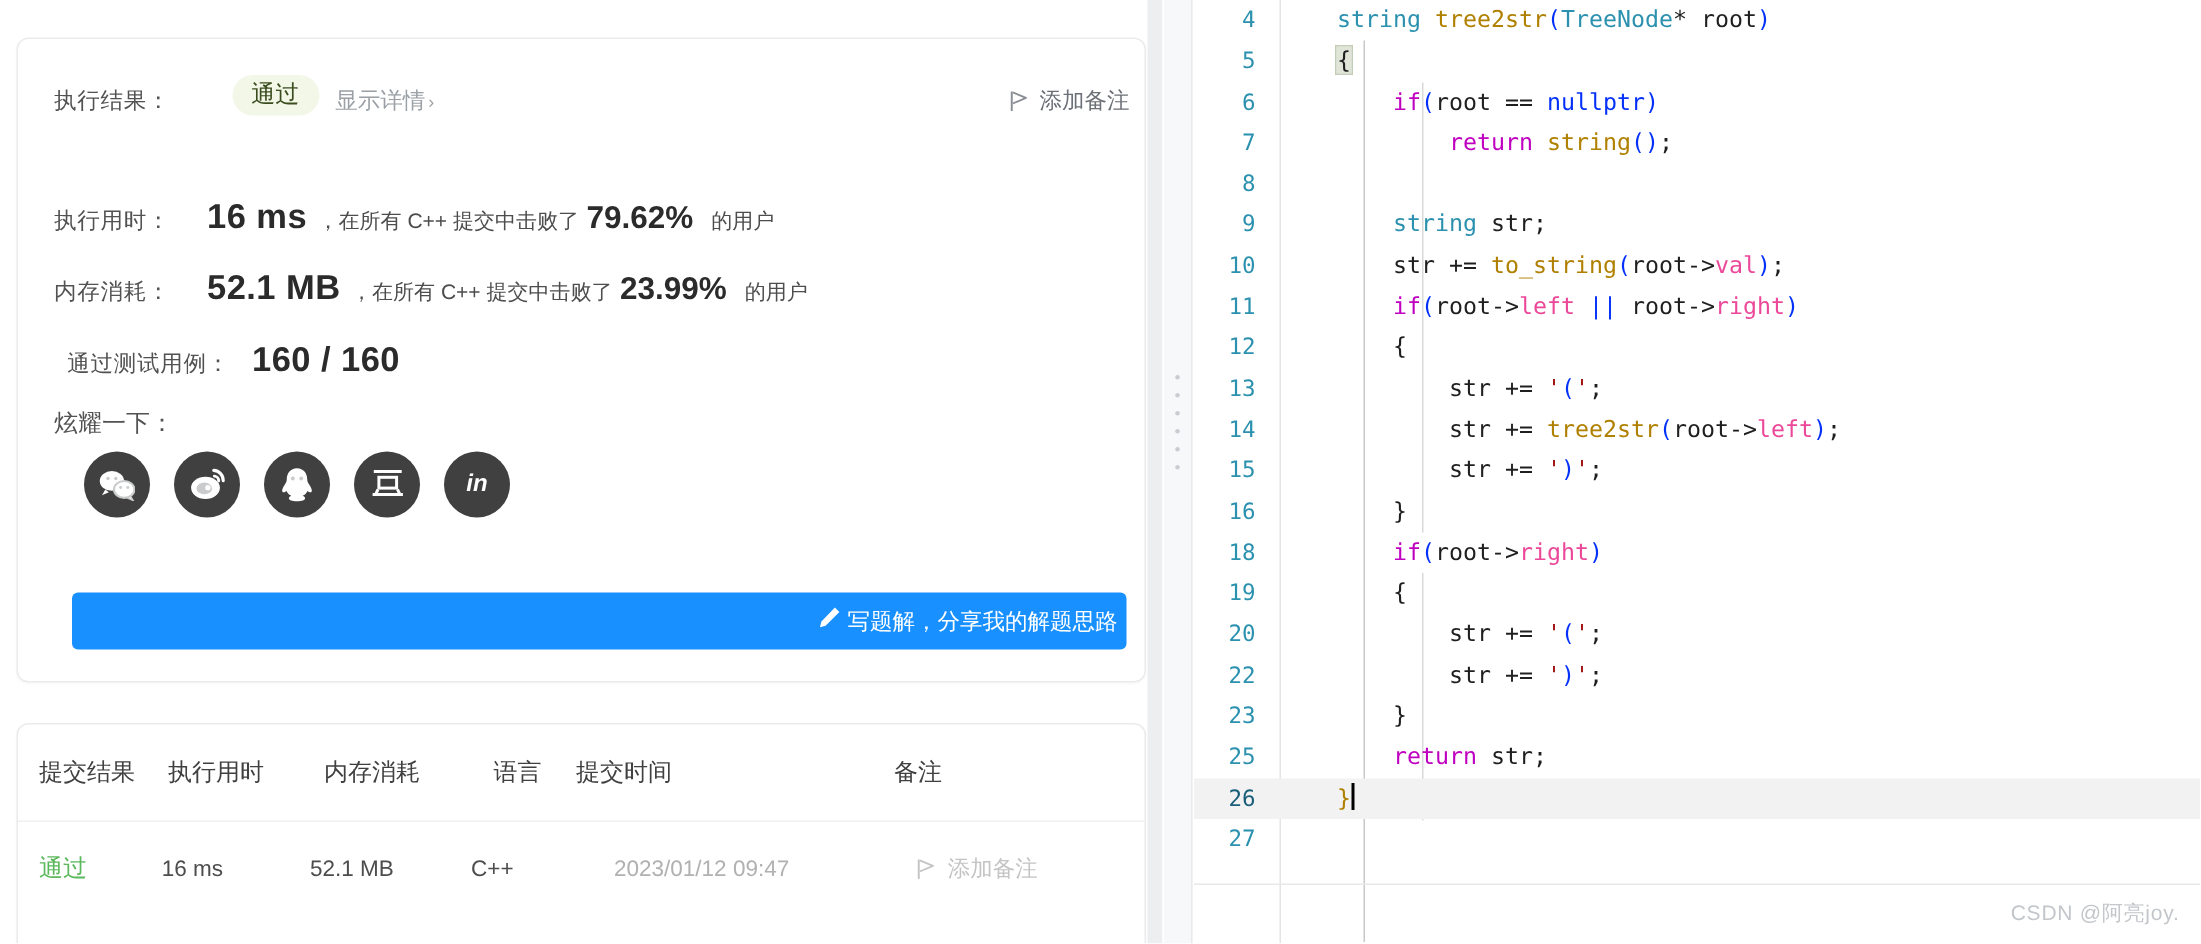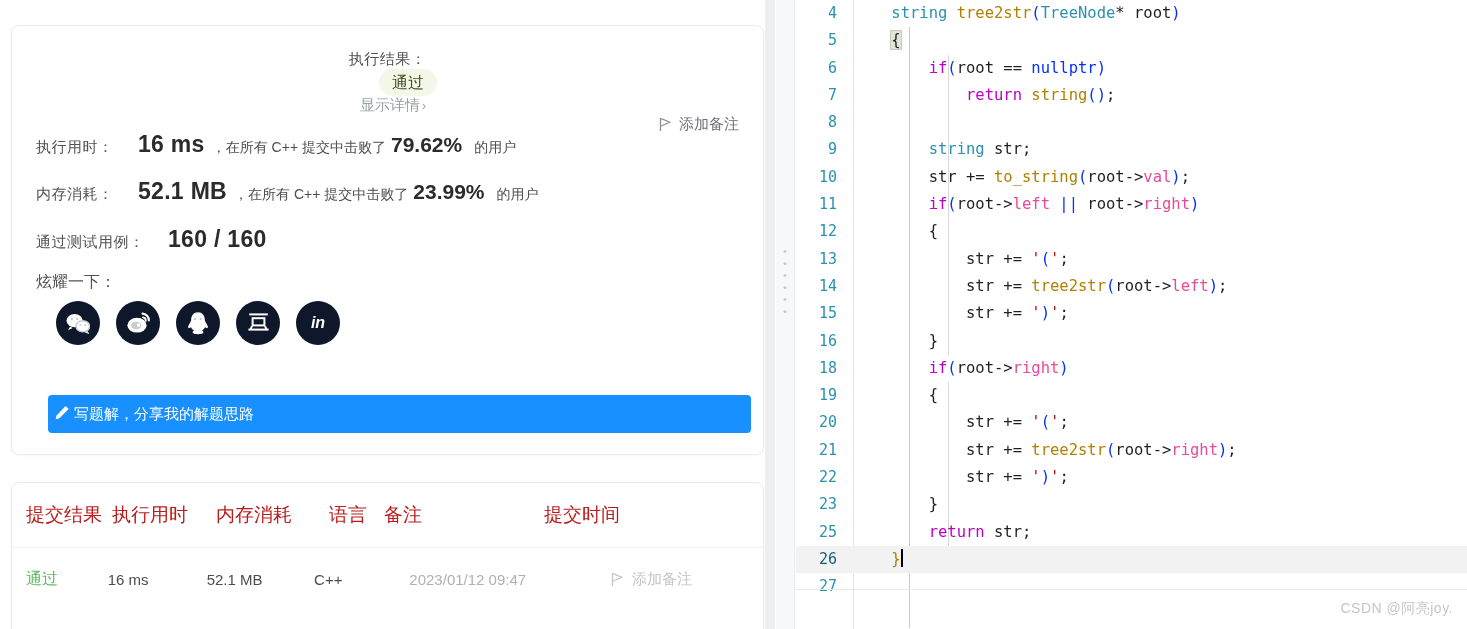--- a/index.html
+++ b/index.html
@@ -28,22 +28,22 @@
     box-shadow: 0 1px 2px rgba(0,0,0,0.03);
   }
   #result-card { top: 25px; height: 430px; }
   #submissions-card { top: 482px; height: 170px; }
   .label {
     color: #525252; font-size: 15px; letter-spacing: .5px;
   }
 
   
   #result-header {
-    position: absolute; left: 24px; top: 24px; right: 24px;
-    display: flex; align-items: center; flex-direction: column;
+    position: absolute; left: 24px; top: 24px; right: 10px;
+    display: flex; align-items: flex-end;
   }
   #verdict-badge {
     margin-left: 41px;
     background: #f3f7e8;
     color: #3b4d1f;
     font-size: 16px;
     padding: 4px 13px;
     border-radius: 14px;
     line-height: 1.2;
   }
@@ -61,68 +61,68 @@
   }
   .flag-icon { display:inline-block; width:13px; height:15px; position:relative; }
   .flag-icon svg { display:block; }
 
   
   .metric { position: absolute; left: 24px; display: flex; align-items: baseline; }
   #metric-runtime { top: 105px; }
   #metric-memory  { top: 152px; }
   #metric-cases   { top: 200px; }
   .metric .label { width: 96px; flex: none; }
-  #metric-cases .label { width: 126px; }
+  #metric-cases .label { width: 126px; text-align: center; }
   .metric .big {
     font-size: 23px; font-weight: bold; color: #2b2b2b;
     margin-left: 6px; letter-spacing: .3px;
   }
   .metric .tail { font-size: 14px; color: #4d4d4d; margin-left: 7px; }
   .metric .pct {
     font-size: 21px; font-weight: bold; color: #2b2b2b;
     margin: 0 5px;
   }
 
   
   #share-label { position: absolute; left: 24px; top: 246px; font-size: 16px; color: #525252; }
   #share-icons { position: absolute; left: 44px; top: 275px; display: flex; gap: 16px; }
   .share-btn {
     width: 44px; height: 44px; border-radius: 50%;
-    background: #0f172a;
+    background: #404040;
     display: flex; align-items: center; justify-content: center;
     cursor: pointer; color: #ffffff;
   }
   .share-btn svg { display: block; }
   .share-btn .txt { font-size: 16px; font-weight: bold; font-style: italic; }
 
   
   #write-solution {
     position: absolute; left: 36px; top: 369px;
     width: 703px; height: 38px;
     background: #1890ff;
     border: none; border-radius: 4px;
     color: #ffffff; font-size: 15px;
-    display: flex; align-items: center; justify-content: flex-start; gap: 4px;
+    display: flex; align-items: center; justify-content: flex-end; gap: 4px;
     cursor: pointer;
     font-family: "Liberation Sans", "DejaVu Sans", sans-serif;
   }
   .pencil-icon { display:inline-block; }
 
   
   #subs-table { position: absolute; left: 0; top: 0; width: 100%; }
   .sub-head, .sub-row { display: flex; align-items: center; }
   .sub-head { height: 65px; border-bottom: 1px solid #f0f0f0; }
   .sub-row  { height: 62px; }
   .c0 { width: 100px; padding-left: 14px; }
   .c1 { width: 104px; }
   .c2 { width: 113px; }
   .c3 { width: 55px; }
   .c4 { width: 212px; }
   .c5 { width: 160px; }
-  .sub-head .cell { font-size: 19px; color: #b91c1c; }
+  .sub-head .cell { font-size: 16px; color: #404040; }
   .sub-row .cell { font-size: 15px; color: #4d4d4d; }
   #sub-status { color: #5cb85c; font-size: 16px; }
   #sub-time { color: #b1b1b1; margin-left: 43px; }
   #sub-note {
     color: #c4c4c4; display: flex; align-items: center; gap: 8px; cursor: pointer;
   }
 
   
   #gutter-gap {
     position: absolute; left: 765px; top: 0; width: 10px; height: 629px;
@@ -304,22 +304,22 @@
       </button>
     </div>
 
     <div class="card" id="submissions-card">
       <div id="subs-table">
         <div class="sub-head">
           <div class="cell c0">提交结果</div>
           <div class="cell c1">执行用时</div>
           <div class="cell c2">内存消耗</div>
           <div class="cell c3">语言</div>
+          <div class="cell c4">提交时间</div>
           <div class="cell c5">备注</div>
-          <div class="cell c4">提交时间</div>
         </div>
         <div class="sub-row">
           <div class="cell c0" id="sub-status">通过</div>
           <div class="cell c1">16 ms</div>
           <div class="cell c2">52.1 MB</div>
           <div class="cell c3">C++</div>
           <div class="cell c4" id="sub-time">2023/01/12 09:47</div>
           <div class="cell c5" id="sub-note">
             <span class="flag-icon">
               <svg width="13" height="15" viewBox="0 0 13 15">
@@ -426,24 +426,20 @@
     <div class="code-line">
       <span class="ln">19</span>
       <span class="code-txt">        <span class="op">{</span></span>
     </div>
 
     <div class="code-line">
       <span class="ln">20</span>
       <span class="code-txt">            <span class="id">str</span> <span class="op">+=</span> <span class="str">'</span><span class="br1">(</span><span class="str">'</span><span class="op">;</span></span>
     </div>
 
-    <div class="code-line">
-      <span class="ln">21</span>
-      <span class="code-txt">            <span class="id">str</span> <span class="op">+=</span> <span class="fn">tree2str</span><span class="br1">(</span><span class="id">root</span><span class="op">-&gt;</span><span class="br2">right</span><span class="br1">)</span><span class="op">;</span></span>
-    </div>
 
     <div class="code-line">
       <span class="ln">22</span>
       <span class="code-txt">            <span class="id">str</span> <span class="op">+=</span> <span class="str">'</span><span class="br1">)</span><span class="str">'</span><span class="op">;</span></span>
     </div>
 
     <div class="code-line">
       <span class="ln">23</span>
       <span class="code-txt">        <span class="op">}</span></span>
     </div>

